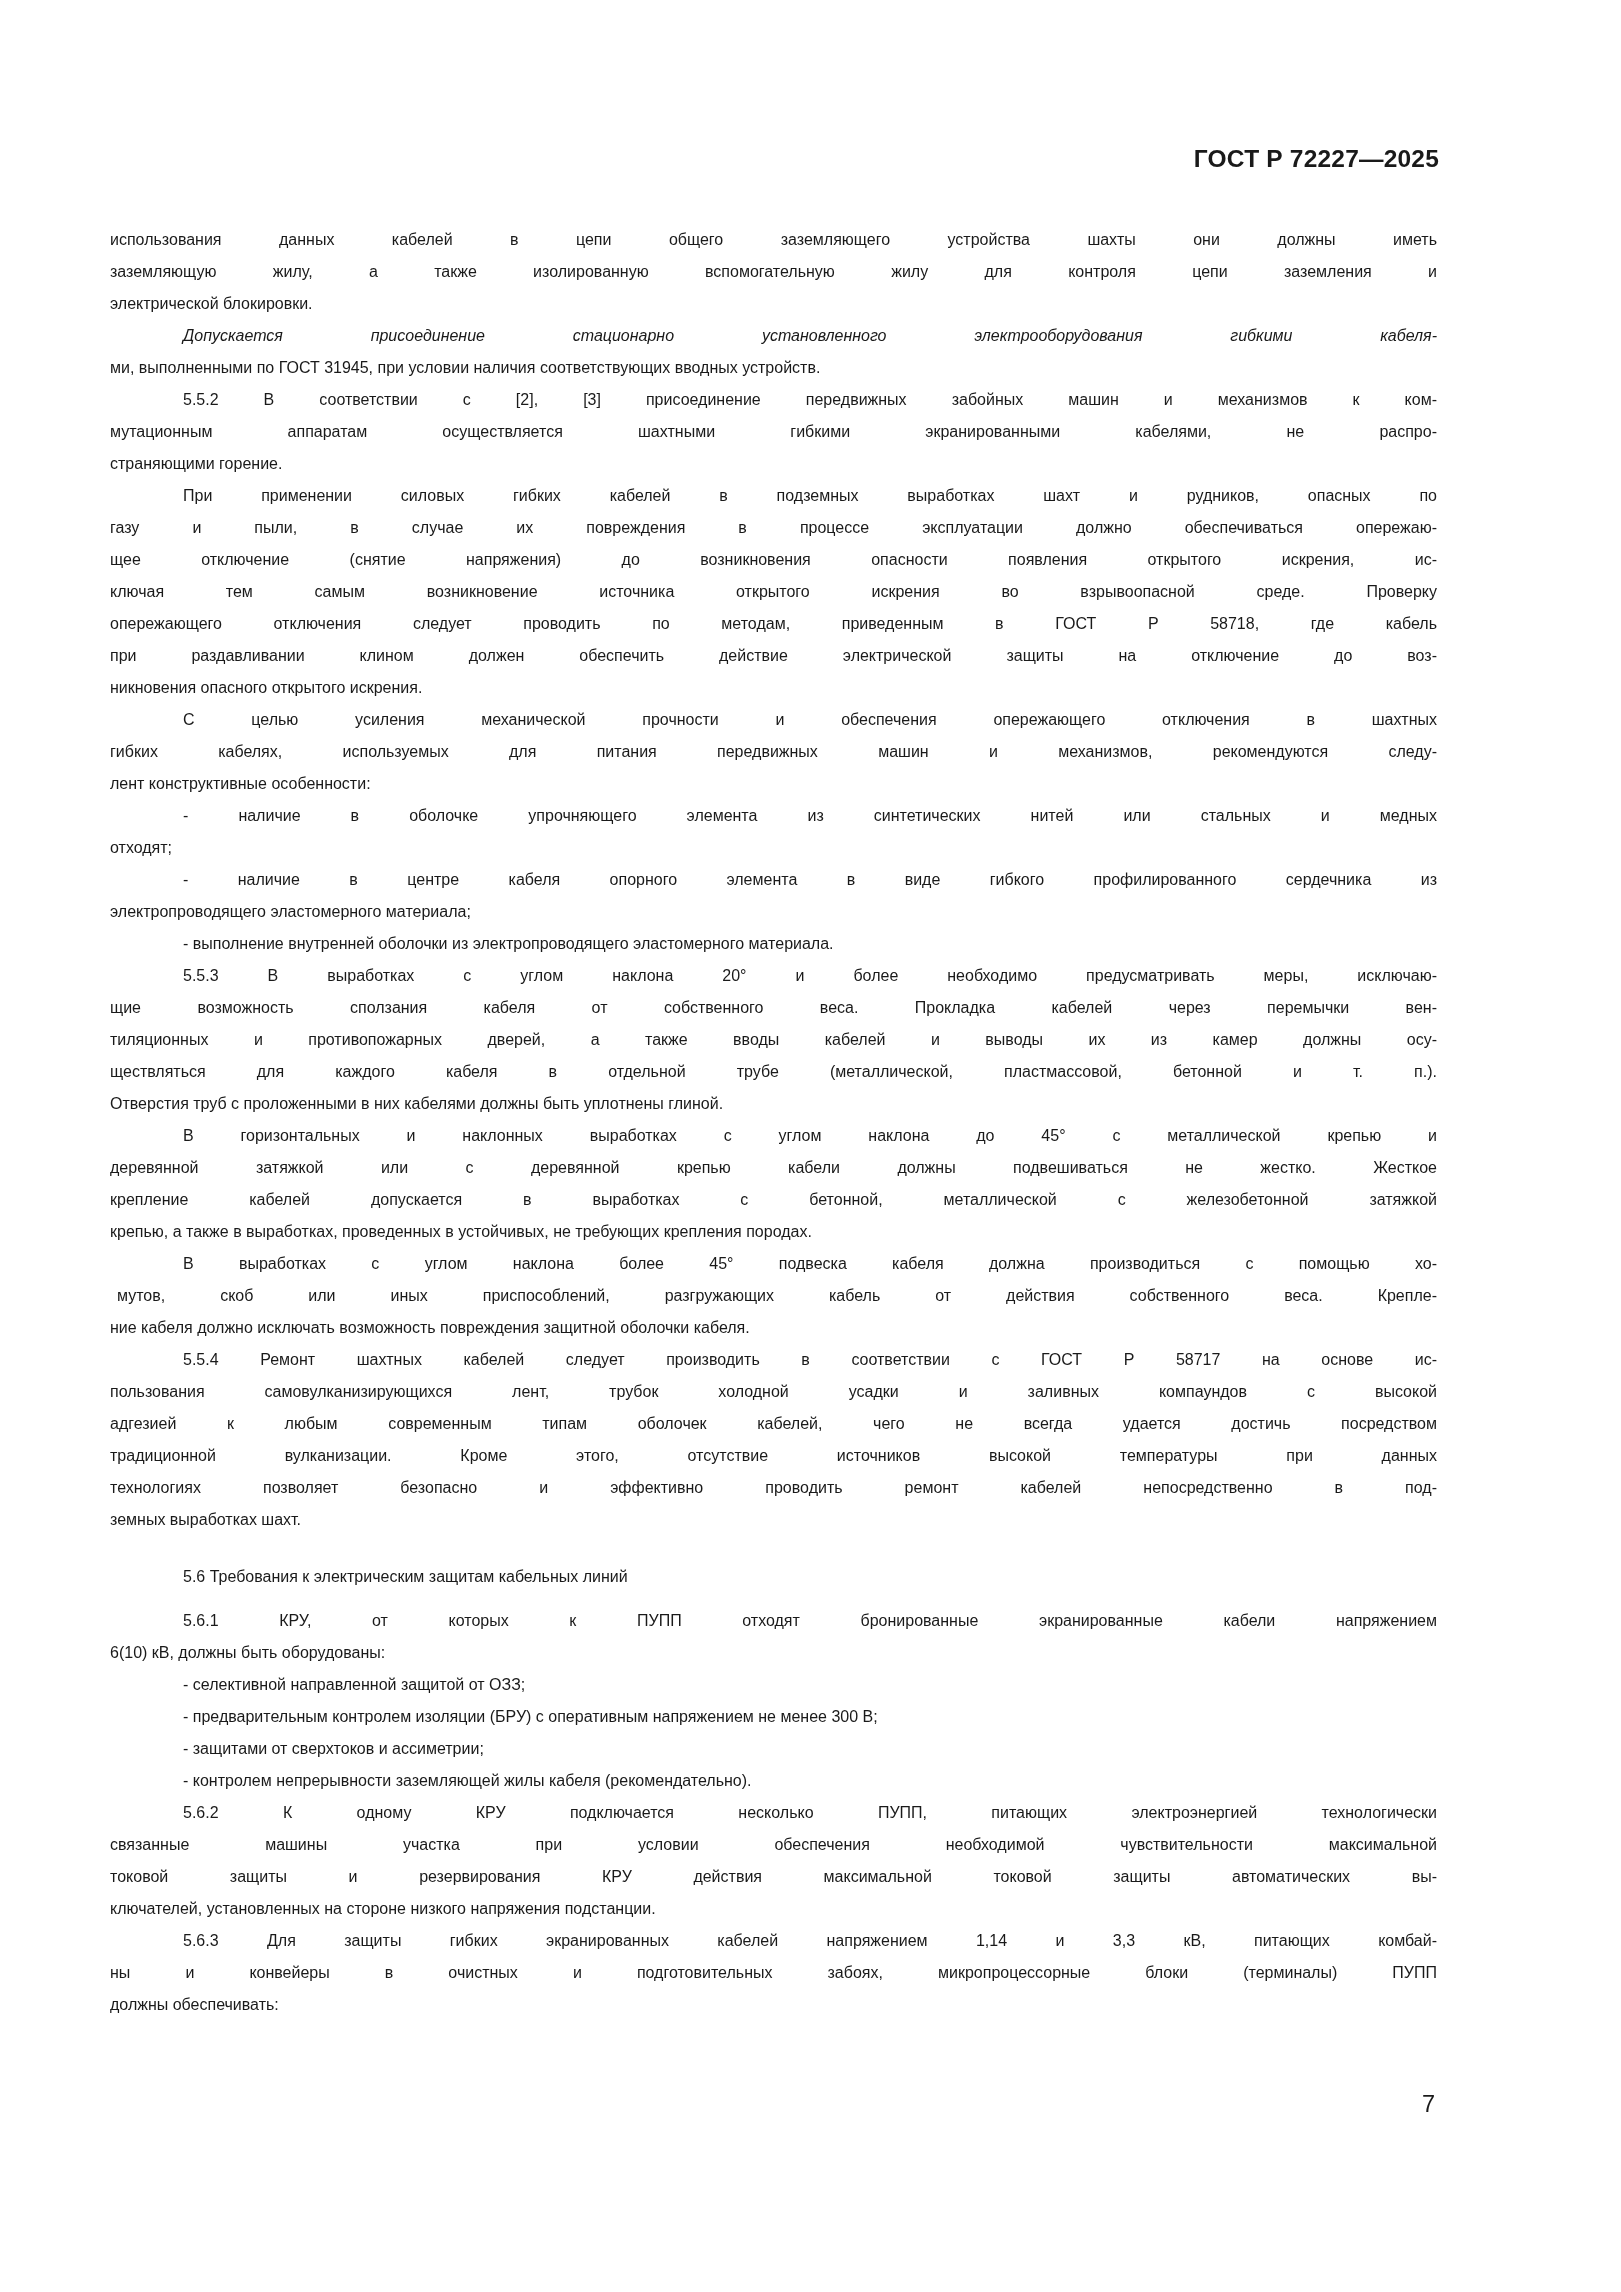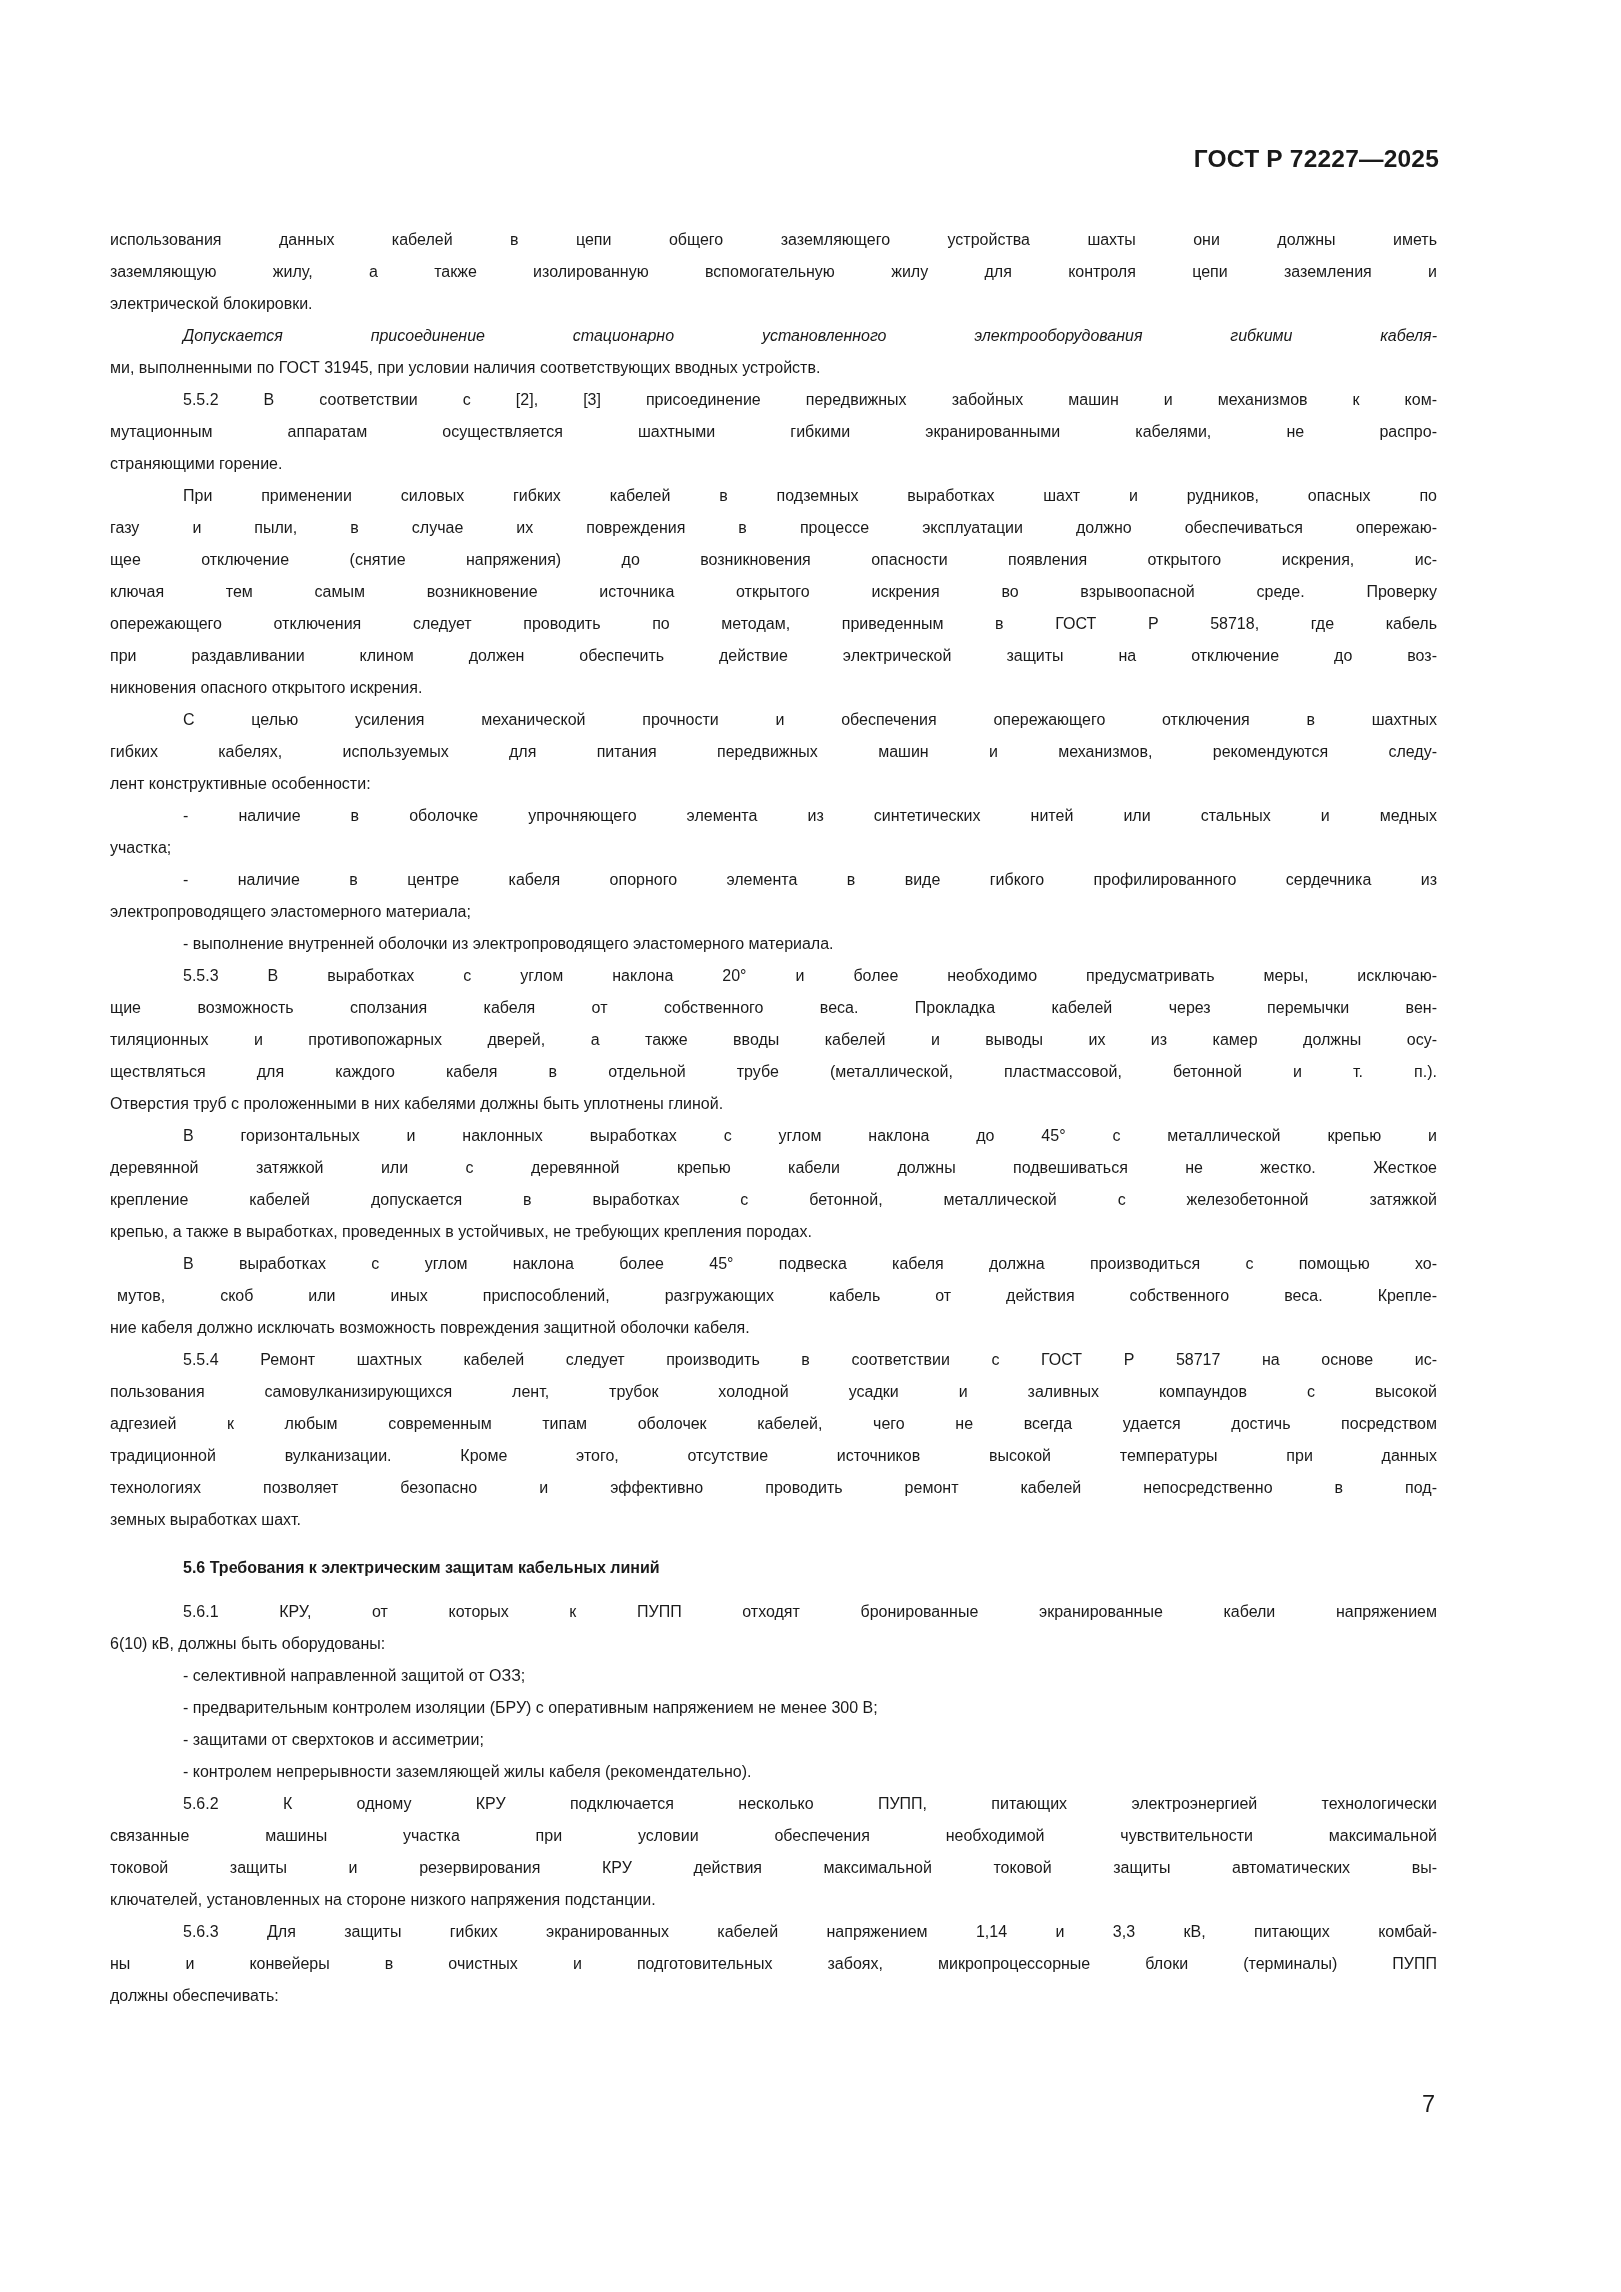--- a/index.html
+++ b/index.html
@@ -3,21 +3,21 @@
 <meta charset="utf-8">
 <style>
   html, body { margin:0; padding:0; background:#ffffff; }
   body { width:1621px; height:2293px; position:relative; overflow:hidden;
          font-family:"Liberation Sans", sans-serif; color:#1a1a1a; }
   .header { position:absolute; top:145px; right:182px; font-weight:bold; font-size:24.5px; letter-spacing:0.2px; }
   .body { position:absolute; left:110px; top:224px; width:1327px; font-size:16px; line-height:32px; }
   .ln { display:block; text-align:justify; text-align-last:justify; white-space:nowrap; height:32px; overflow:visible; }
   .ln.last { text-align-last:left; }
   .ln.ind { padding-left:73px; }
-  .heading { font-weight:bold; padding-left:73px; margin-top:16px; margin-bottom:11.8px; display:block; height:32px; }
+  .heading { font-weight:normal; padding-left:73px; margin-top:25px; margin-bottom:11.8px; display:block; height:32px; }
   .pagenum { position:absolute; top:2091px; right:186px; font-size:23.5px; }
 </style>
 </head>
 <body>
 
 <div class="header">ГОСТ Р 72227—2025</div>
 
 <div class="body">
   <div id="block1">
       <div class="ln" style="white-space: normal;">использования данных кабелей в цепи общего заземляющего устройства шахты они должны иметь</div>
@@ -32,21 +32,21 @@
       <div class="ln" style="white-space: normal;">газу и пыли, в случае их повреждения в процессе эксплуатации должно обеспечиваться опережаю-</div>
       <div class="ln" style="white-space: normal;">щее отключение (снятие напряжения) до возникновения опасности появления открытого искрения, ис-</div>
       <div class="ln" style="white-space: normal;">ключая тем самым возникновение источника открытого искрения во взрывоопасной среде. Проверку</div>
       <div class="ln" style="white-space: normal;">опережающего отключения следует проводить по методам, приведенным в ГОСТ Р 58718, где кабель</div>
       <div class="ln" style="white-space: normal;">при раздавливании клином должен обеспечить действие электрической защиты на отключение до воз-</div>
       <div class="ln last">никновения опасного открытого искрения.</div>
       <div class="ln ind" style="white-space: normal;">С целью усиления механической прочности и обеспечения опережающего отключения в шахтных</div>
       <div class="ln" style="white-space: normal;">гибких кабелях, используемых для питания передвижных машин и механизмов, рекомендуются следу-</div>
       <div class="ln last">лент конструктивные особенности:</div>
       <div class="ln ind" style="white-space: normal;">- наличие в оболочке упрочняющего элемента из синтетических нитей или стальных и медных</div>
-      <div class="ln last">участка;</div>
+      <div class="ln last">отходят;</div>
       <div class="ln ind" style="white-space: normal;">- наличие в центре кабеля опорного элемента в виде гибкого профилированного сердечника из</div>
       <div class="ln last">электропроводящего эластомерного материала;</div>
       <div class="ln ind last">- выполнение внутренней оболочки из электропроводящего эластомерного материала.</div>
       <div class="ln ind" style="white-space: normal;">5.5.3  В выработках с углом наклона 20° и более необходимо предусматривать меры, исключаю-</div>
       <div class="ln" style="white-space: normal;">щие возможность сползания кабеля от собственного веса. Прокладка кабелей через перемычки вен-</div>
       <div class="ln" style="white-space: normal;">тиляционных и противопожарных дверей, а также вводы кабелей и выводы их из камер должны осу-</div>
       <div class="ln" style="white-space: normal;">ществляться для каждого кабеля в отдельной трубе (металлической, пластмассовой, бетонной и т. п.).</div>
       <div class="ln last">Отверстия труб с проложенными в них кабелями должны быть уплотнены глиной.</div>
       <div class="ln ind" style="white-space: normal;">В горизонтальных и наклонных выработках с углом наклона до 45° с металлической крепью и</div>
       <div class="ln" style="white-space: normal;">деревянной затяжкой или с деревянной крепью кабели должны подвешиваться не жестко. Жесткое</div>

